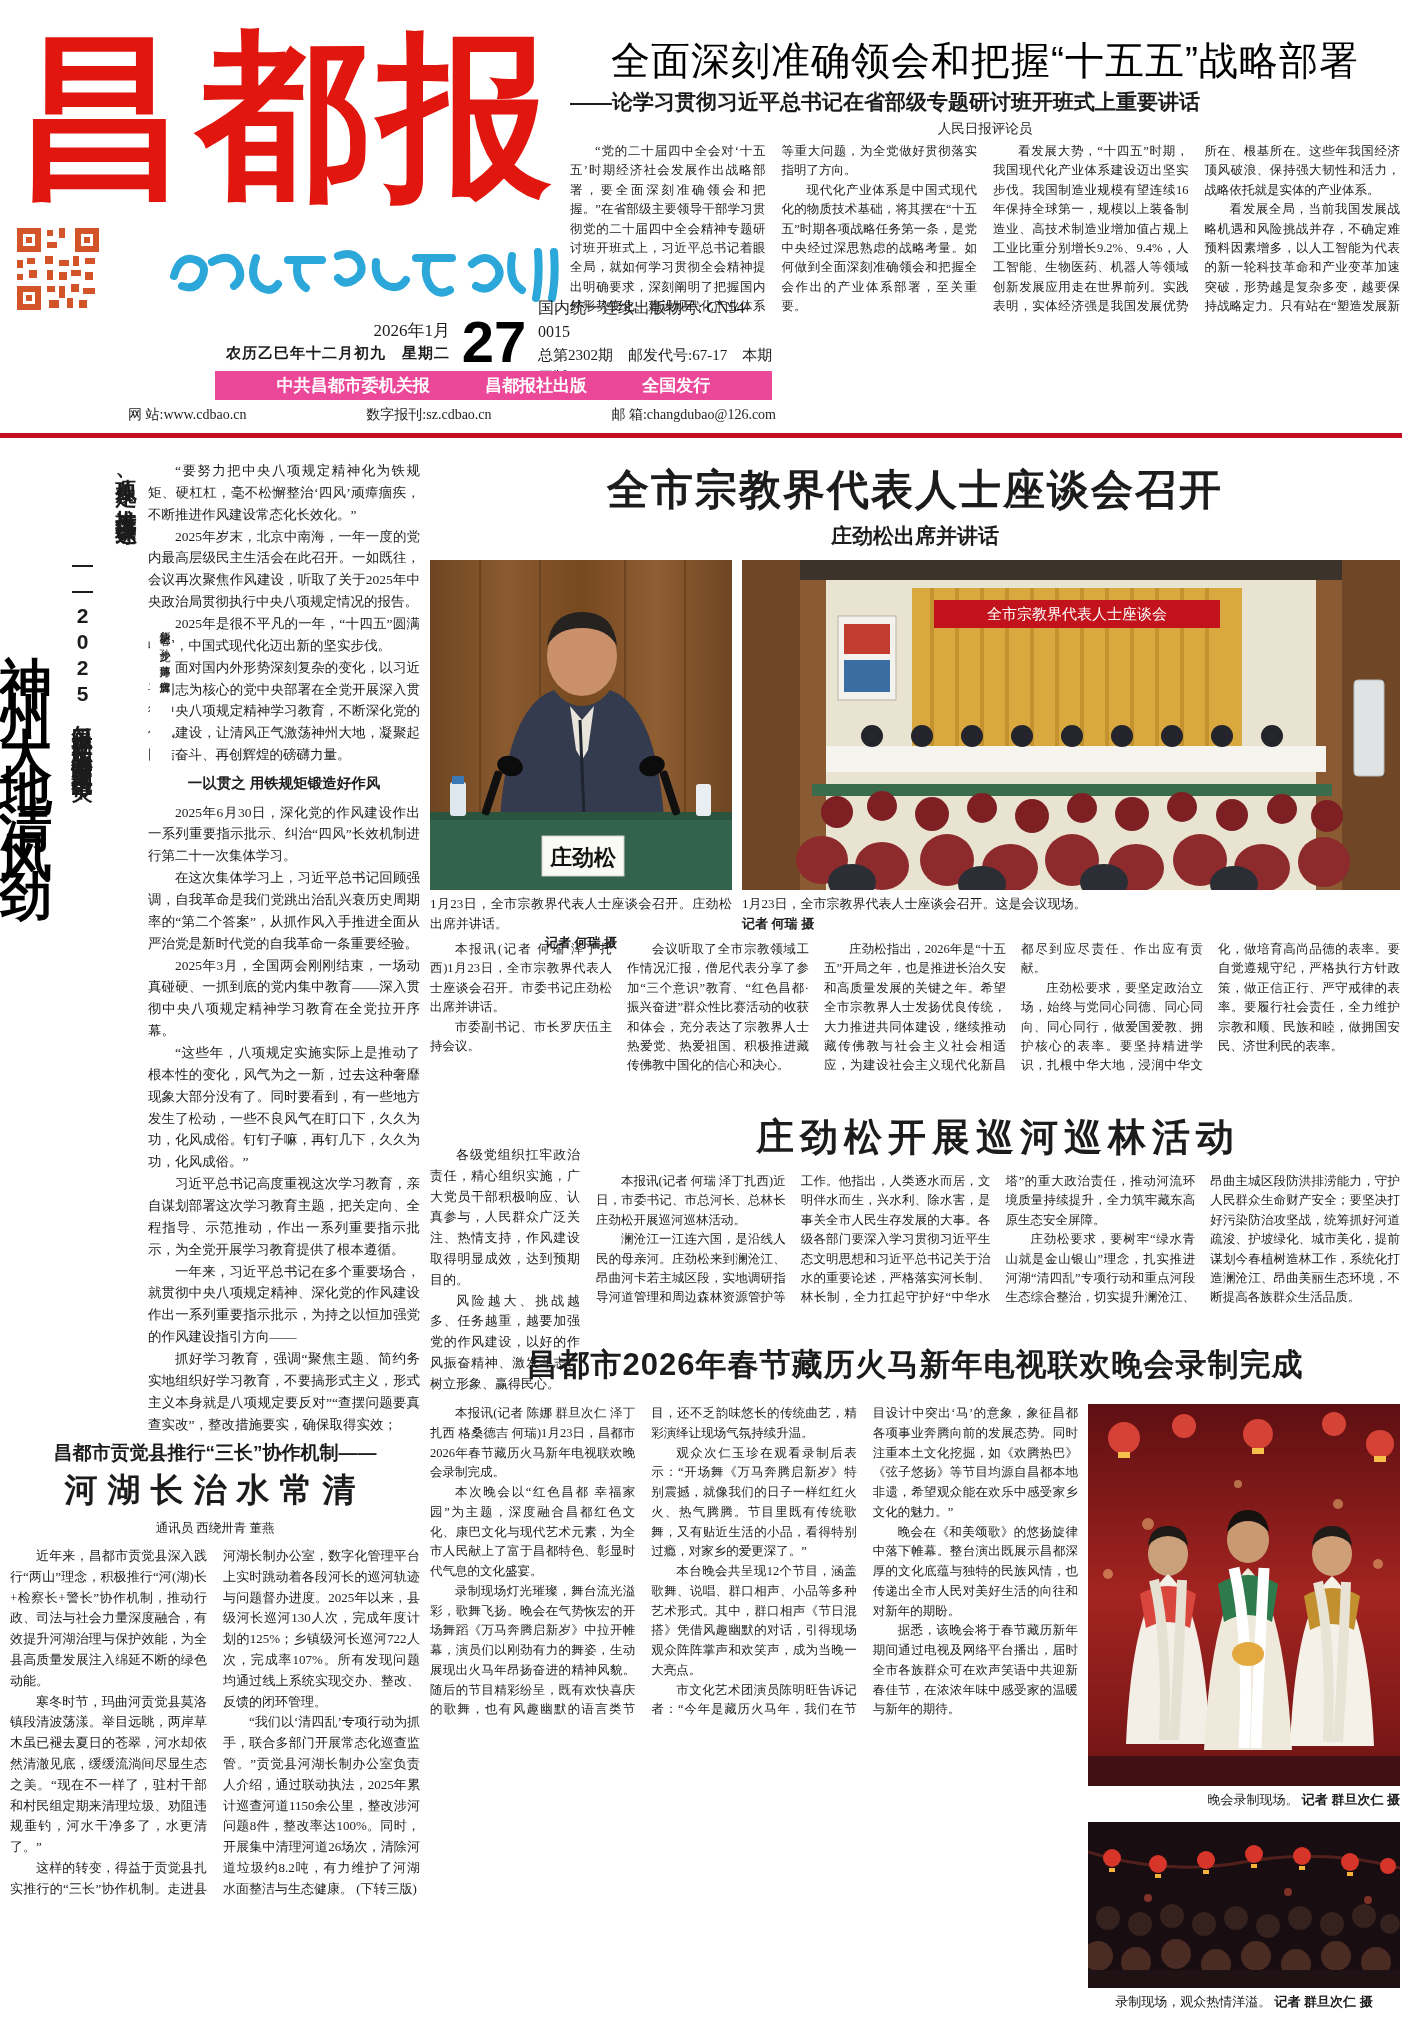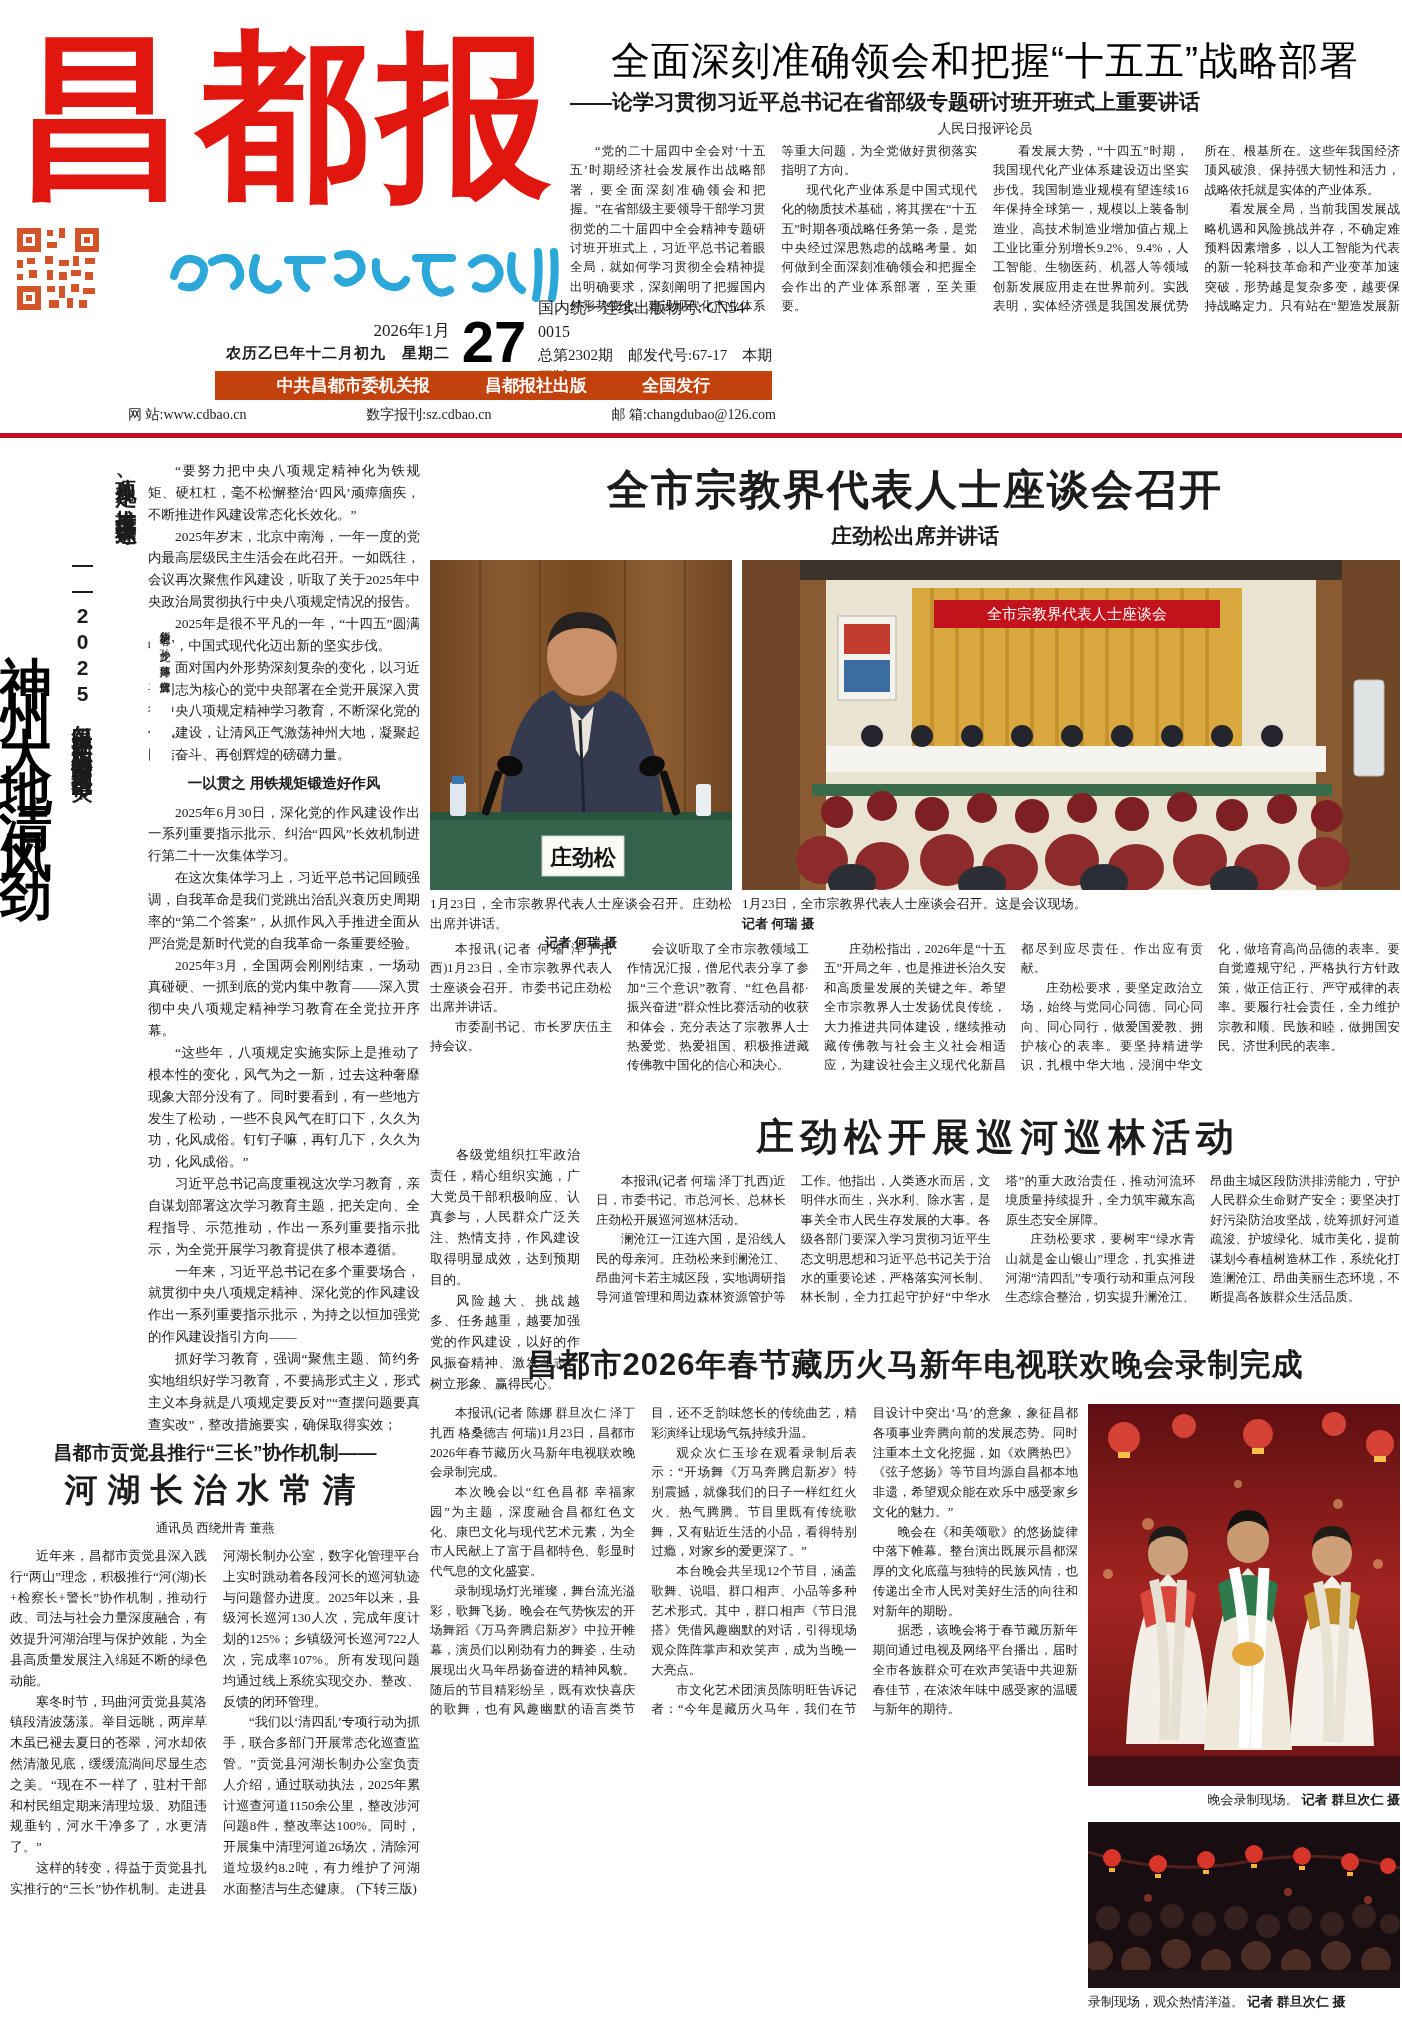--- a/index.html
+++ b/index.html
@@ -17,21 +17,21 @@
   .qr svg { display:block; }
   .pubinfo { left:118px; top:316px; width:656px; height:52px; display:flex; align-items:center; }
   .date-col { width:332px; text-align:right; line-height:1.45; }
   .date-line1 { font-size:17px; }
   .date-line2 { font-size:15px; letter-spacing:1px;font-weight:bold; }
   .day-num { width:88px; text-align:center; font-family:"Liberation Sans","DejaVu Sans",sans-serif;
              font-weight:900; font-size:58px; line-height:52px; color:#000; }
   .issue-col { flex:1; line-height:1.5; }
   .issue-line1 { font-size:16px; }
   .issue-line2 { font-size:15px; }
-  .org-bar { left:215px; top:371px; width:557px; height:29px; background:#c2410c;
+  .org-bar { left:215px; top:371px; width:557px; height:29px; background:#ec4899;
     color:#fff; font-family:"Liberation Sans","DejaVu Sans",sans-serif; font-weight:bold;
     font-size:17px; display:flex; align-items:center; justify-content:space-around; padding:0 34px; }
   .contact { left:128px; top:406px; width:648px; font-size:14px; display:flex; justify-content:space-between; }
   .red-rule { left:0; top:433px; width:1402px; height:5px; background:#c30d22; }
 
   
   .lead-hl { left:570px; top:34px; width:830px; text-align:center;
     font-family:"Liberation Sans","DejaVu Sans",sans-serif; font-weight:400; font-size:39px;
     letter-spacing:1px; color:#000; white-space:nowrap; }
   .lead-sub { left:570px; top:88px; width:830px; text-align:left;
@@ -84,21 +84,21 @@
   .r-body { left:596px; top:1172px; width:804px; height:160px; overflow:hidden;
     column-count:4; column-gap:15px; font-size:12.5px; line-height:1.55; text-align:justify; }
 
   
   .g-hl { left:430px; top:1344px; width:970px; text-align:center;
     font-family:"Liberation Sans","DejaVu Sans",sans-serif; font-weight:900; font-size:31px;
     letter-spacing:1px; }
   .g-body { left:430px; top:1404px; width:648px; height:626px; overflow:hidden;
     column-count:3; column-gap:16px; font-size:12.5px; line-height:1.58; text-align:justify; }
   .g-cap-top { left:1088px; top:1790px; width:312px; text-align:right; }
-  .g-cap-bot { left:1088px; top:1992px; width:312px; text-align:left; }
+  .g-cap-bot { left:1088px; top:1992px; width:312px; text-align:center; }
 
   
   .c-kicker { left:10px; top:1440px; width:410px; text-align:center;
     font-family:"Liberation Sans","DejaVu Sans",sans-serif; font-weight:bold; font-size:19px; }
   .c-hl { left:10px; top:1468px; width:410px; text-align:center;
     font-family:"Liberation Sans","DejaVu Sans",sans-serif; font-weight:900; font-size:33px;
     letter-spacing:10px; }
   .c-by { left:10px; top:1520px; width:410px; text-align:center; font-size:12.5px; }
   .c-body { left:10px; top:1546px; width:410px; height:484px; overflow:hidden;
     column-count:2; column-gap:16px; font-size:13px; line-height:1.6; text-align:justify; }

